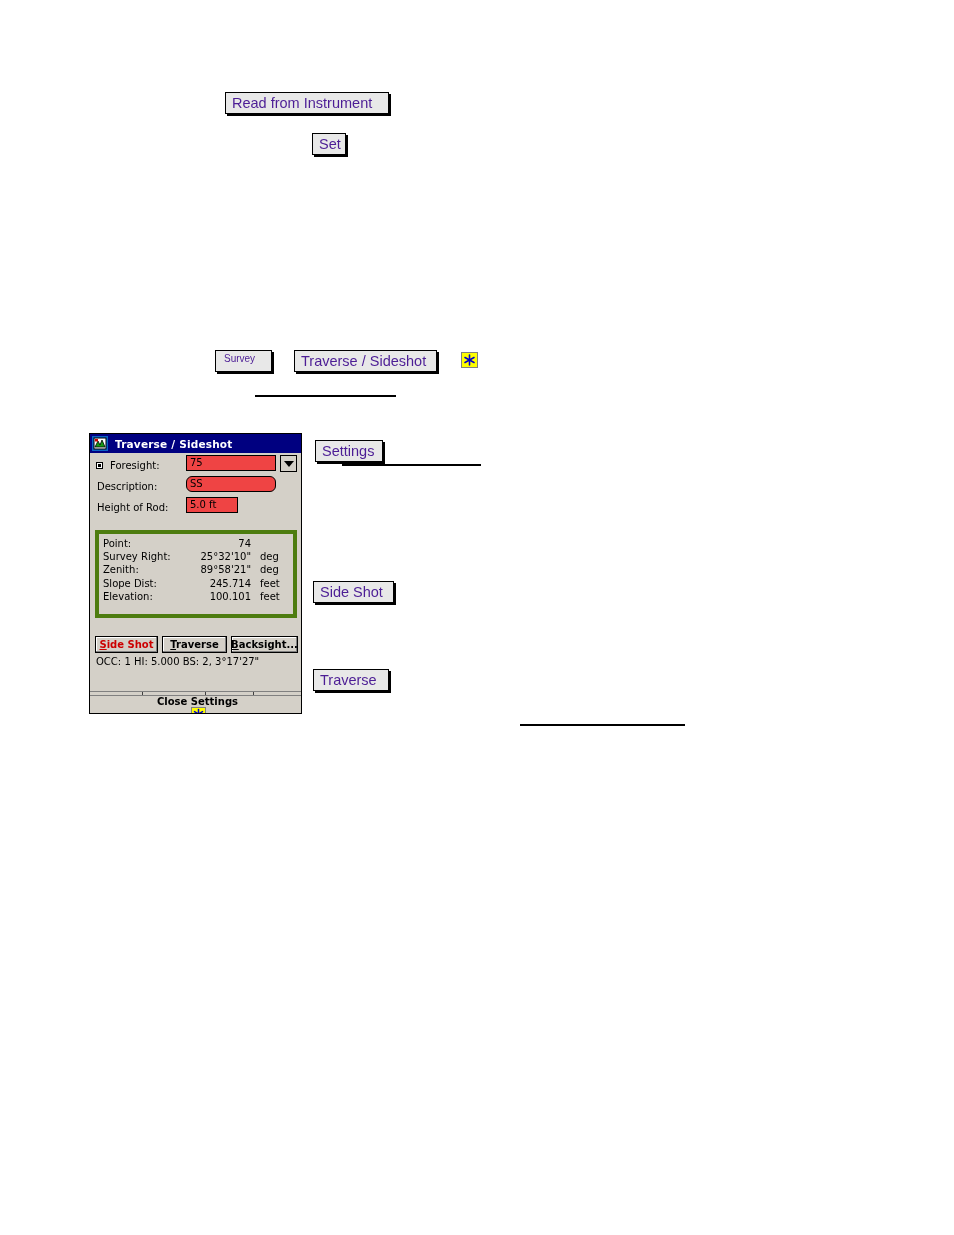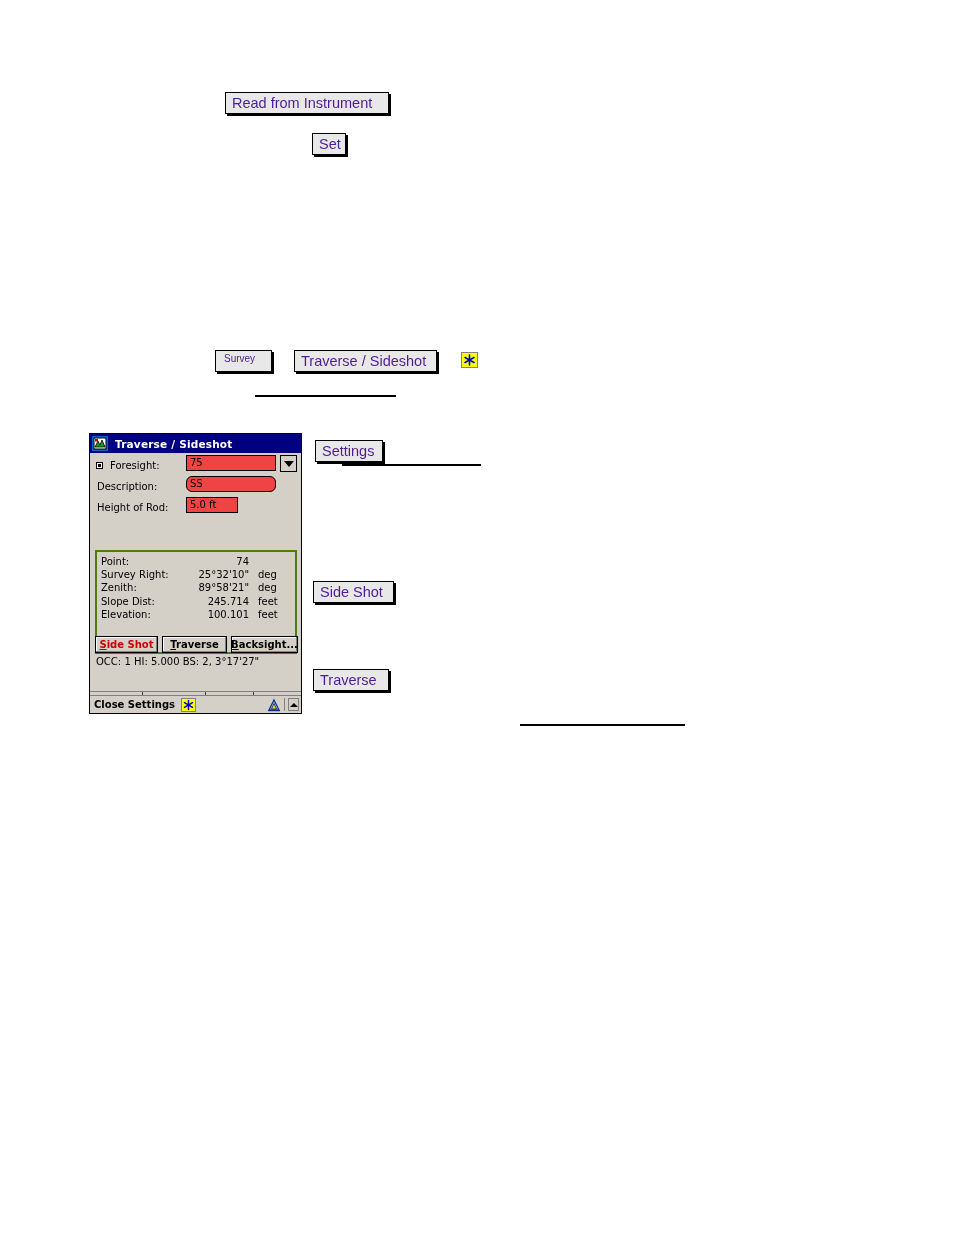--- a/index.html
+++ b/index.html
@@ -155,25 +155,25 @@
     width: 0; height: 0;
     border-left: 5px solid transparent;
     border-right: 5px solid transparent;
     border-top: 6px solid #000000;
   }
 
   
   #readout {
     position: absolute;
     left: 5px;
-    top: 97px;
+    top: 77px;
     width: 202px;
-    height: 104px;
-    background: #d4d0c8;
-    border: 2px solid #4d7c0f;
+    height: 88px;
+    background: #d4d0c8;
+    border: 4px solid #4d7c0f;
     box-sizing: border-box;
     padding: 3px 4px 0 4px;
   }
   .readout-line {
     display: flex;
     font-family: "DejaVu Sans", sans-serif;
     font-size: 10px;
     line-height: 13.2px;
     color: #000000;
     white-space: nowrap;
@@ -263,20 +263,21 @@
   
   #status-bar {
     position: absolute;
     left: 0; right: 0;
     bottom: 0;
     height: 17px;
     background: #d4d0c8;
     border-top: 1px solid #808080;
     display: flex;
     align-items: center;
+    flex-direction: column;
   }
   #status-text {
     font-family: "DejaVu Sans", sans-serif;
     font-size: 10px;
     font-weight: bold;
     color: #000000;
     margin-left: 4px;
     white-space: nowrap;
   }
   #status-star {

